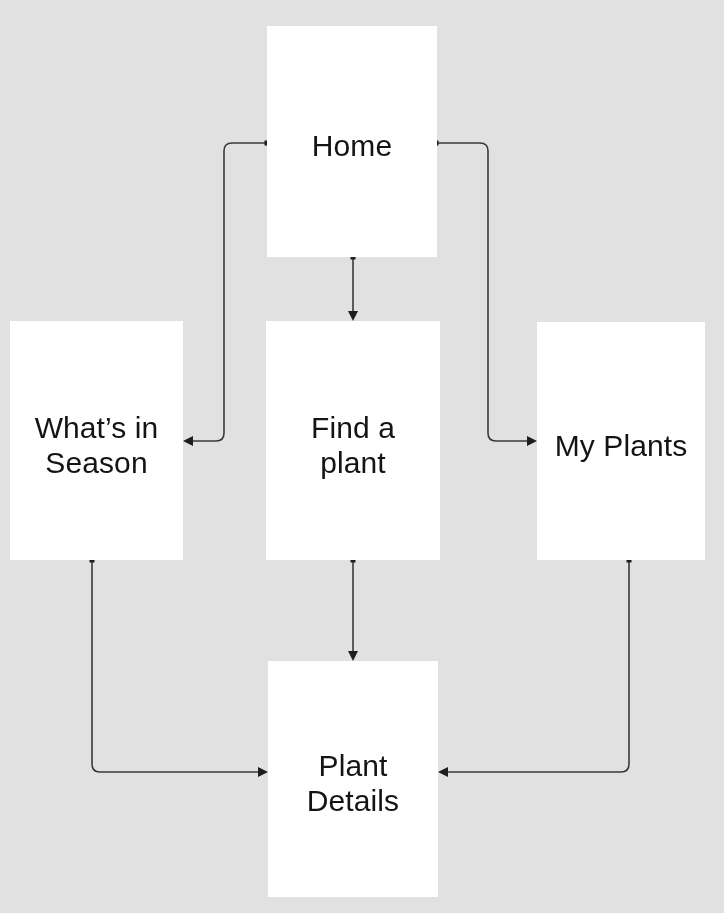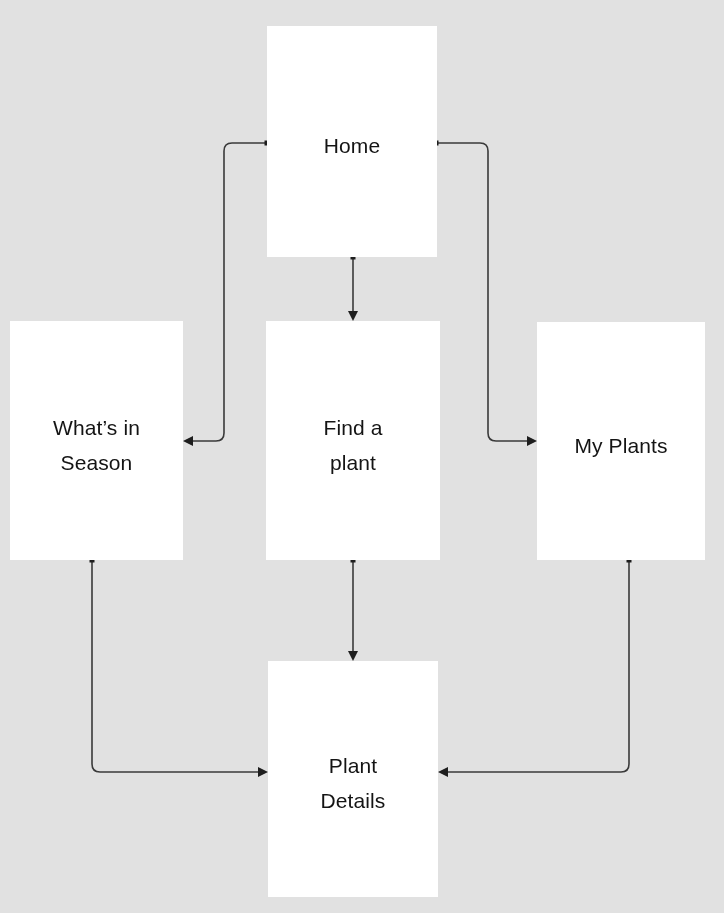--- a/index.html
+++ b/index.html
@@ -24,21 +24,21 @@
     position: absolute;
     background: #ffffff;
     display: flex;
     align-items: center;
     justify-content: center;
     text-align: center;
     box-sizing: border-box;
   }
   .node-label {
     font-family: "Liberation Sans", sans-serif;
-    font-size: 21px;
+    font-size: 30px;
     line-height: 35px;
     color: #141414;
     font-weight: 400;
     letter-spacing: 0.1px;
     white-space: pre-line;
     padding: 0 6px;
     margin-top: 8px;
   }
   #edges {
     position: absolute;

